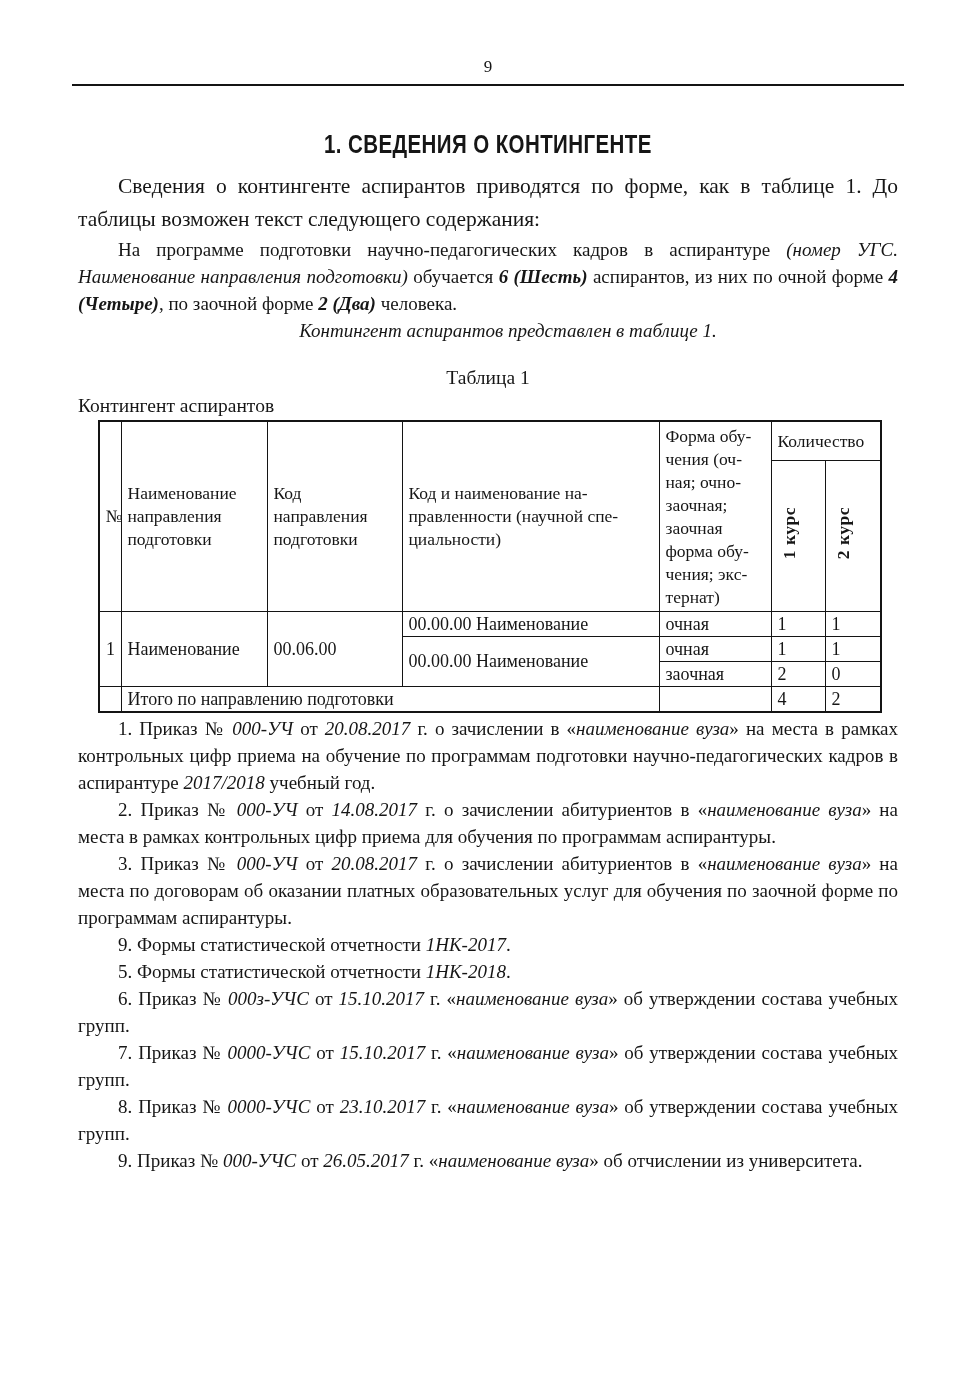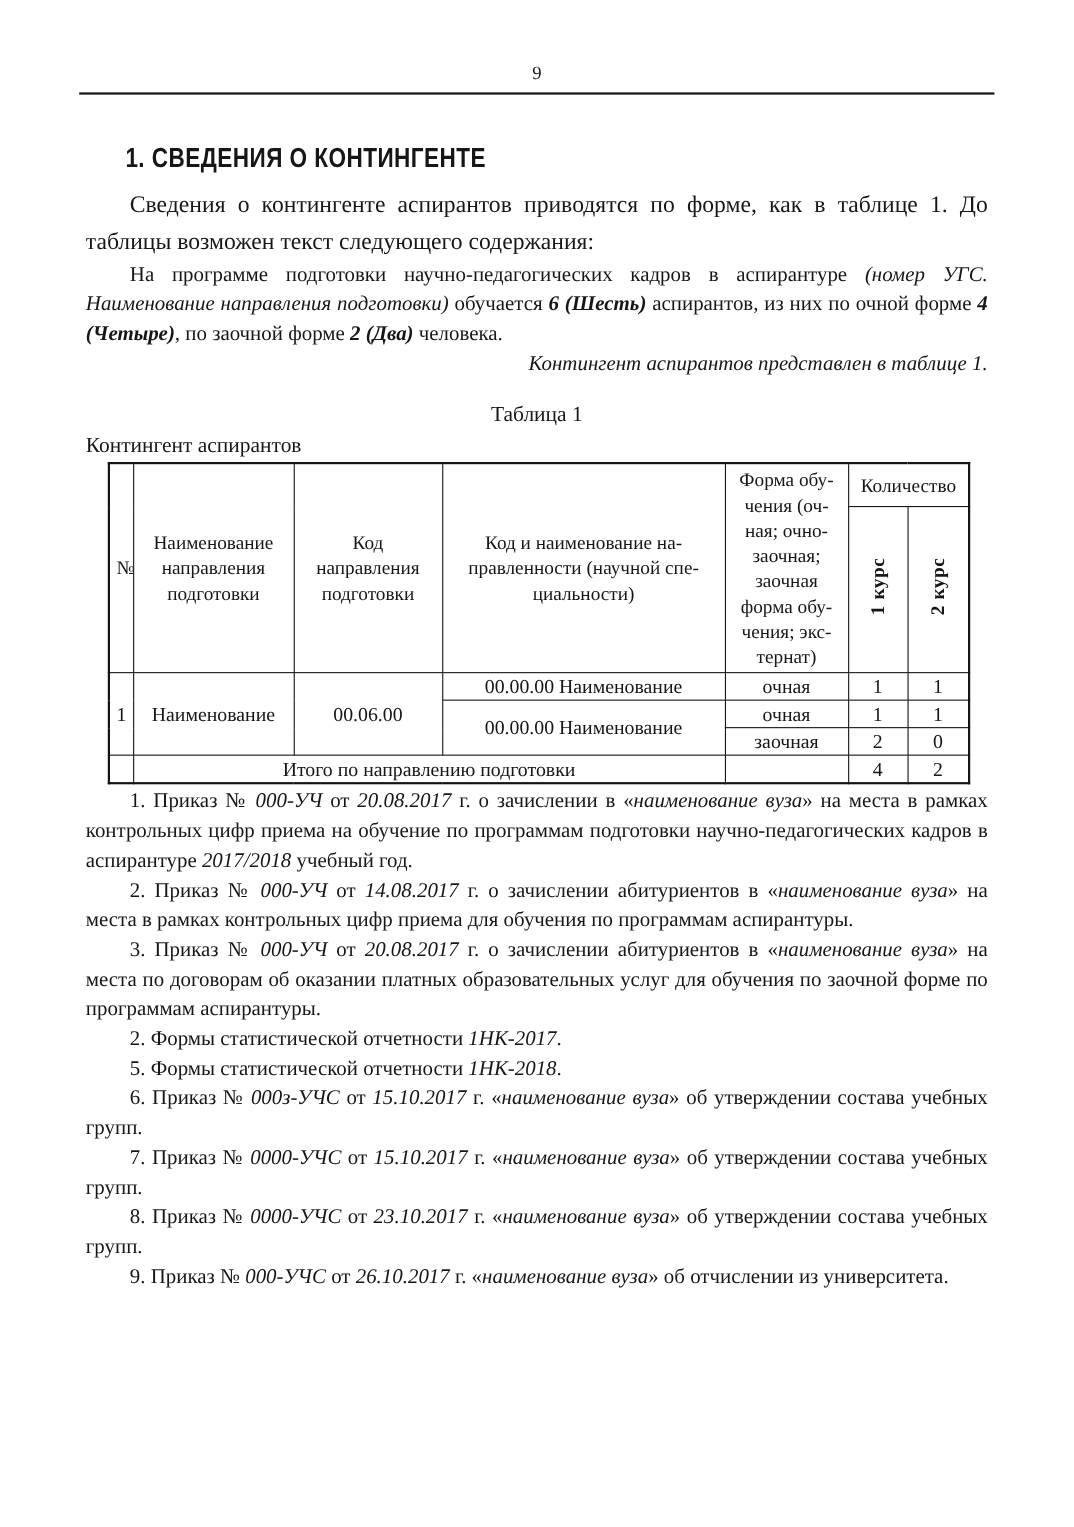--- a/index.html
+++ b/index.html
@@ -21,20 +21,21 @@
     line-height: 22px;
     margin-bottom: 6px;
   }
   .header-rule {
     border: none;
     border-top: 2px solid #141414;
     margin: 0 -6px;
   }
   h1.section-heading {
     margin: 44px 0 0 0;
+    text-align: center;
     font-weight: bold;
     font-size: 25px;
     line-height: 28px;
     font-family: "Liberation Sans", sans-serif;
   }
   h1.section-heading > span {
     display: inline-block;
     transform: scaleX(0.82);
     transform-origin: center;
     letter-spacing: 0.5px;
@@ -49,21 +50,21 @@
   }
   .lead.first { margin-top: 12px; }
   .body-sm {
     font-size: 19px;
     line-height: 27px;
     text-align: justify;
     text-indent: 40px;
   }
   .note-italic {
     font-style: italic;
-    text-align: right;
+    text-align: center;
   }
   .it { font-style: italic; }
   .bd { font-weight: bold; }
   .table-label {
     margin-top: 22px;
     text-align: center;
     font-size: 19.5px;
     line-height: 24px;
   }
   .table-caption {
@@ -74,21 +75,21 @@
   }
   table.contingent {
     border-collapse: collapse;
     table-layout: fixed;
     width: 782px;
     margin: 2px 0 0 20px;
     border: 2px solid #141414;
   }
   table.contingent td {
     border: 1px solid #141414;
-    text-align: center;
+    text-align: left;
     vertical-align: middle;
     padding: 0 6px;
     font-size: 17.5px;
     line-height: 23px;
     overflow: hidden;
   }
   td.pre { white-space: pre-line; }
   td.qty-head {
     border: 2px solid #141414;
     font-size: 18px;
@@ -192,21 +193,21 @@
         <td>2</td>
       </tr>
     </tbody>
   </table>
 
 
   <div class="docs">
     <p class="body-sm"><span>1. Приказ № </span><span class="it">000-УЧ</span><span> от </span><span class="it">20.08.2017</span><span> г. о зачислении в «</span><span class="it">наименование вуза</span><span>» на места в рамках контрольных цифр приема на обучение по программам подготовки научно-педагогических кадров в аспирантуре </span><span class="it">2017/2018</span><span> учебный год.</span></p>
     <p class="body-sm"><span>2. Приказ № </span><span class="it">000-УЧ</span><span> от </span><span class="it">14.08.2017</span><span> г. о зачислении абитуриентов в «</span><span class="it">наименование вуза</span><span>» на места в рамках контрольных цифр приема для обучения по программам аспирантуры.</span></p>
     <p class="body-sm"><span>3. Приказ № </span><span class="it">000-УЧ</span><span> от </span><span class="it">20.08.2017</span><span> г. о зачислении абитуриентов в «</span><span class="it">наименование вуза</span><span>» на места по договорам об оказании платных образовательных услуг для обучения по заочной форме по программам аспирантуры.</span></p>
-    <p class="body-sm"><span>2. Формы статистической отчетности </span><span class="it">1НК-2017</span><span>.</span></p>
+    <p class="body-sm"><span>9. Формы статистической отчетности </span><span class="it">1НК-2017</span><span>.</span></p>
     <p class="body-sm"><span>5. Формы статистической отчетности </span><span class="it">1НК-2018</span><span>.</span></p>
     <p class="body-sm"><span>6. Приказ № </span><span class="it">000з-УЧС</span><span> от </span><span class="it">15.10.2017</span><span> г. «</span><span class="it">наименование вуза</span><span>» об утверждении состава учебных групп.</span></p>
     <p class="body-sm"><span>7. Приказ № </span><span class="it">0000-УЧС</span><span> от </span><span class="it">15.10.2017</span><span> г. «</span><span class="it">наименование вуза</span><span>» об утверждении состава учебных групп.</span></p>
     <p class="body-sm"><span>8. Приказ № </span><span class="it">0000-УЧС</span><span> от </span><span class="it">23.10.2017</span><span> г. «</span><span class="it">наименование вуза</span><span>» об утверждении состава учебных групп.</span></p>
-    <p class="body-sm"><span>9. Приказ № </span><span class="it">000-УЧС</span><span> от </span><span class="it">26.10.2017</span><span> г. «</span><span class="it">наименование вуза</span><span>» об отчислении из университета.</span></p>
+    <p class="body-sm"><span>9. Приказ № </span><span class="it">000-УЧС</span><span> от </span><span class="it">26.05.2017</span><span> г. «</span><span class="it">наименование вуза</span><span>» об отчислении из университета.</span></p>
   </div>
 
 </div>
 
 </body></html>

